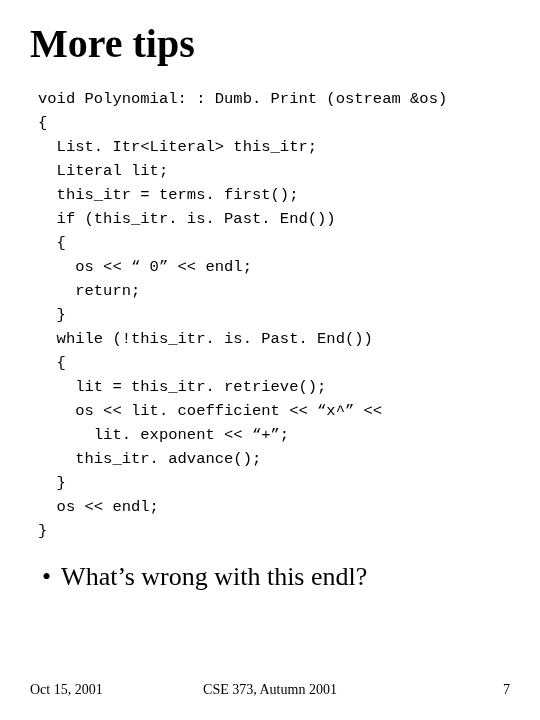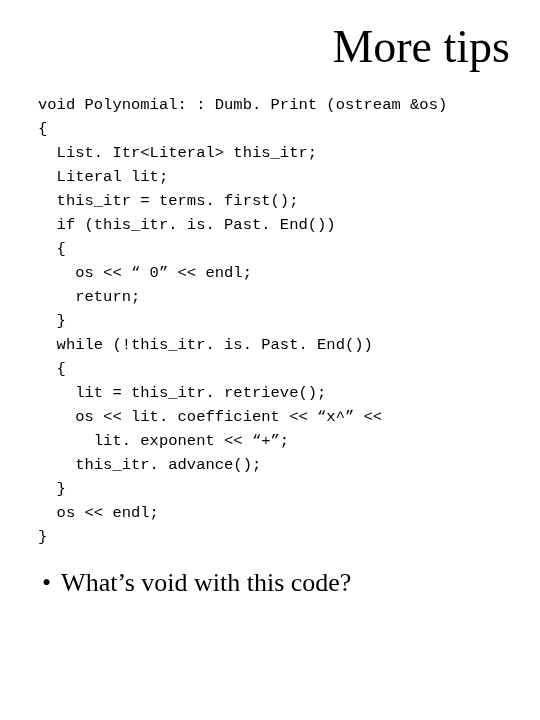--- a/index.html
+++ b/index.html
@@ -12,25 +12,24 @@
     color: #000000;
   }
   .slide {
     box-sizing: border-box;
     width: 540px;
     height: 720px;
     padding: 20px 30px 20px 30px;
     position: relative;
   }
   .title {
-    font-size: 46px;
-    font-weight: normal;
+    font-size: 40px;
+    font-weight: bold;
     margin: 0 0 20px 0;
     letter-spacing: 0px;
-    text-align: right;
   }
   .code-block {
     font-family: "Courier New", Courier, monospace;
     font-size: 15.5px;
     line-height: 1.55;
     white-space: pre;
     margin-left: 8px;
     margin-bottom: 18px;
   }
   .bullet-row {
@@ -89,17 +88,22 @@
     lit = this_itr. retrieve();
     os &lt;&lt; lit. coefficient &lt;&lt; “x^” &lt;&lt;
       lit. exponent &lt;&lt; “+”;
     this_itr. advance();
   }
   os &lt;&lt; endl;
 }</div>
 
   <div class="bullet-row">
     <span class="bullet-dot">•</span>
-    <span class="bullet-text">What’s void with this code?</span>
+    <span class="bullet-text">What’s wrong with this endl?</span>
   </div>
 
+  <div class="footer">
+    <span class="left">Oct 15, 2001</span>
+    <span class="center">CSE 373, Autumn 2001</span>
+    <span class="right">7</span>
+  </div>
 
 </div>
 
 </body></html>

